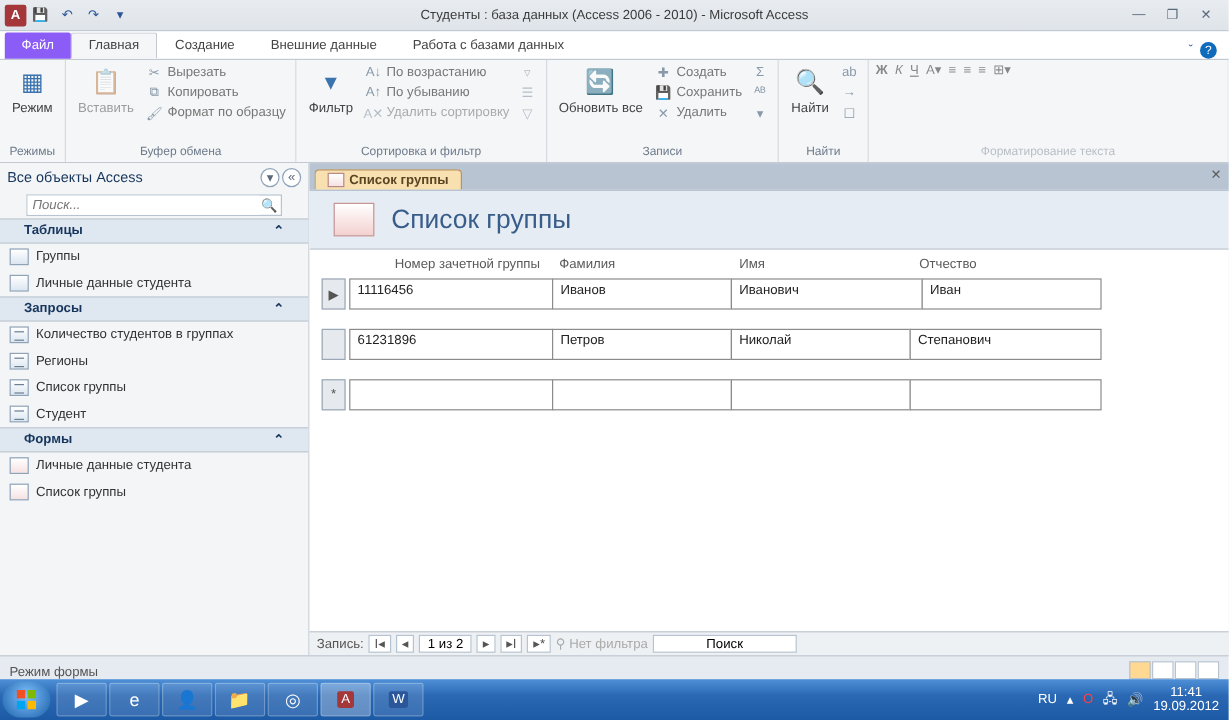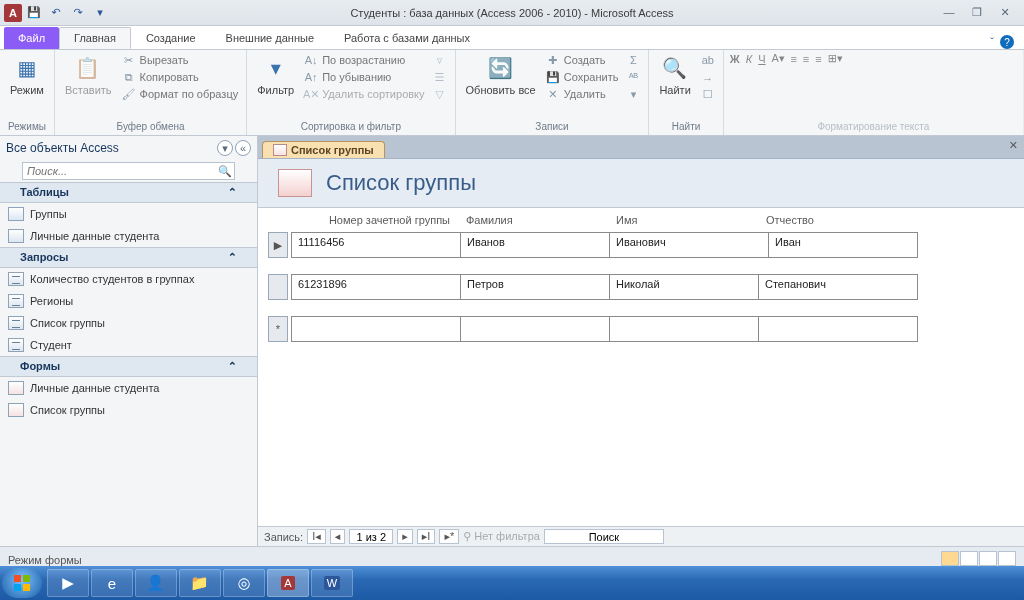--- a/index.html
+++ b/index.html
@@ -391,13 +391,24 @@
   <div class="tbtn">e</div>
   <div class="tbtn">👤</div>
   <div class="tbtn">📁</div>
   <div class="tbtn">◎</div>
   <div class="tbtn" style="background:rgba(255,255,255,.3)">
       <span style="background:#a4373a;padding:1px 3px;border-radius:2px">A</span>
     </div>
   <div class="tbtn">
       <span style="background:#2b579a;padding:1px 3px;border-radius:2px">W</span>
     </div>
+  <div class="tray">
+    <span>RU</span>
+    <span>▴</span>
+    <span style="color:#ff4040">O</span>
+    <span>🖧</span>
+    <span>🔊</span>
+    <div class="clk">
+      <div>11:41</div>
+      <div>19.09.2012</div>
+    </div>
+  </div>
 </div>
 
 </body></html>

